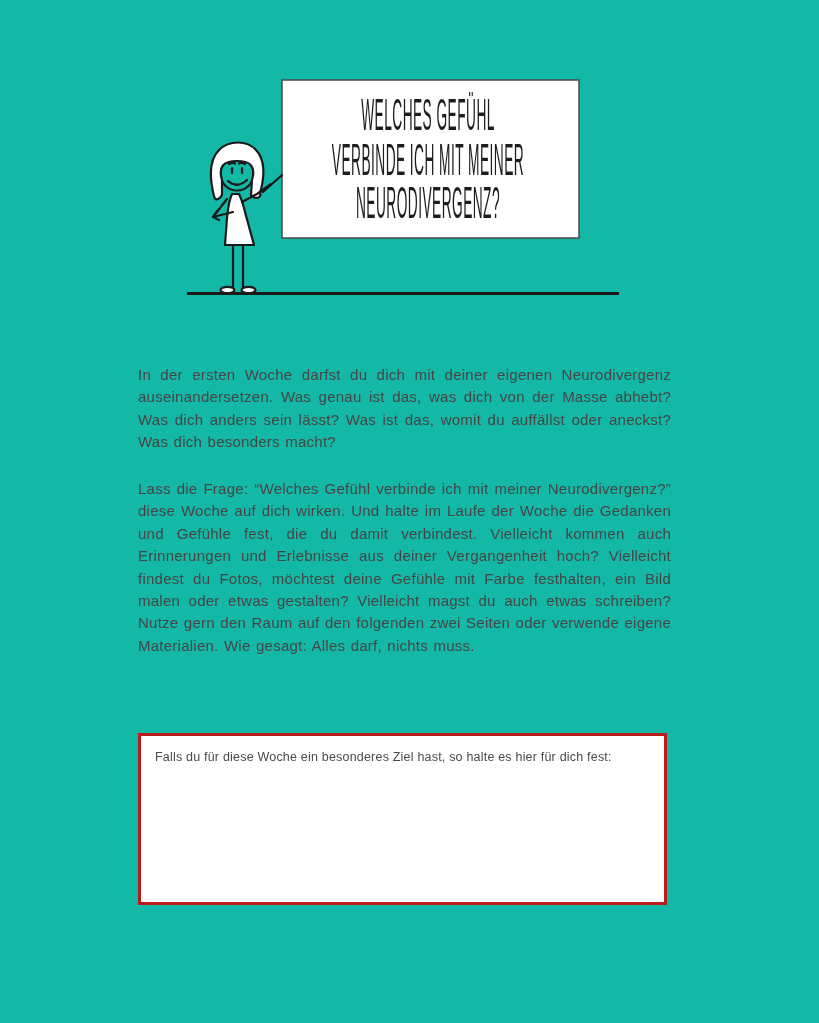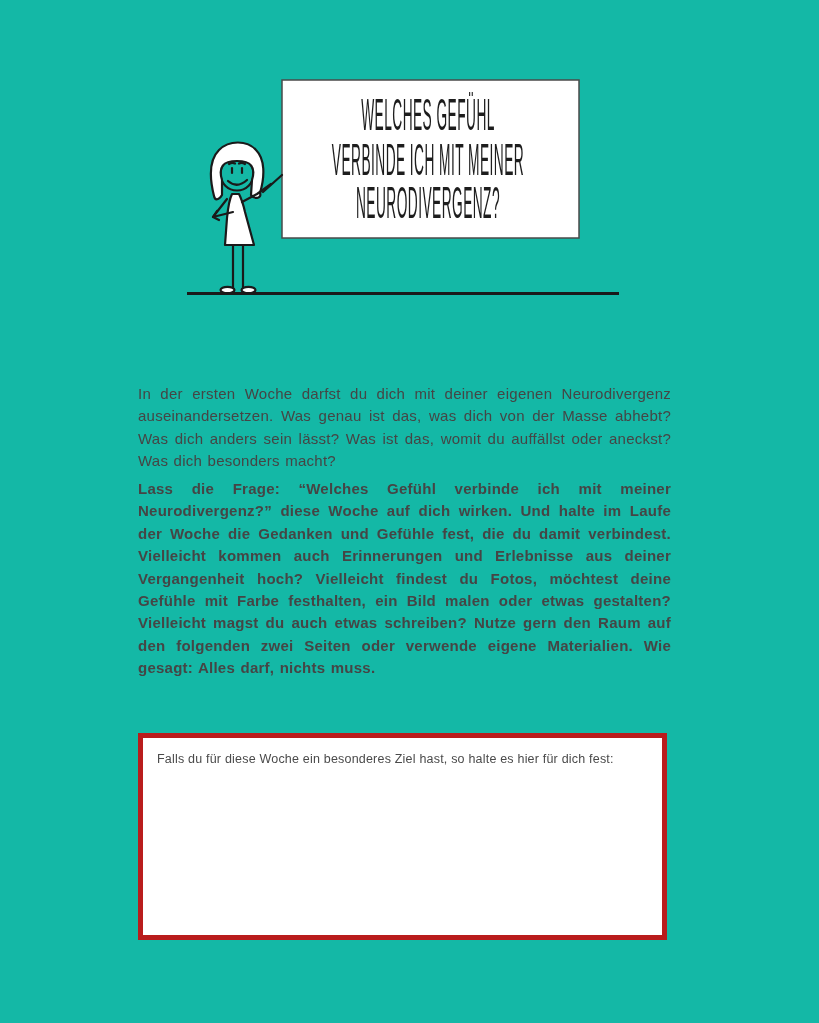--- a/index.html
+++ b/index.html
@@ -32,29 +32,29 @@
     position: absolute;
     left: 138px;
     width: 533px;
     font-size: 15px;
     line-height: 22.4px;
     color: #454545;
     letter-spacing: 0.25px;
     word-spacing: 1px;
     text-align: justify;
   }
-  .para-1 { top: 383px; }
-  .para-2 { top: 478px; font-weight: bold; }
+  .para-1 { top: 364px; }
+  .para-2 { top: 478px; }
   .goal-box {
     position: absolute;
     left: 138px;
     top: 733px;
     width: 529px;
-    height: 207px;
-    border: 5px solid #b91c1c;
+    height: 172px;
+    border: 3px solid #b91c1c;
     box-sizing: border-box;
     background: #ffffff;
   }
   .goal-box-label {
     display: block;
     padding: 13px 14px 0 14px;
     font-size: 12.5px;
     line-height: 16px;
     color: #4a4a4a;
     letter-spacing: 0.2px;

